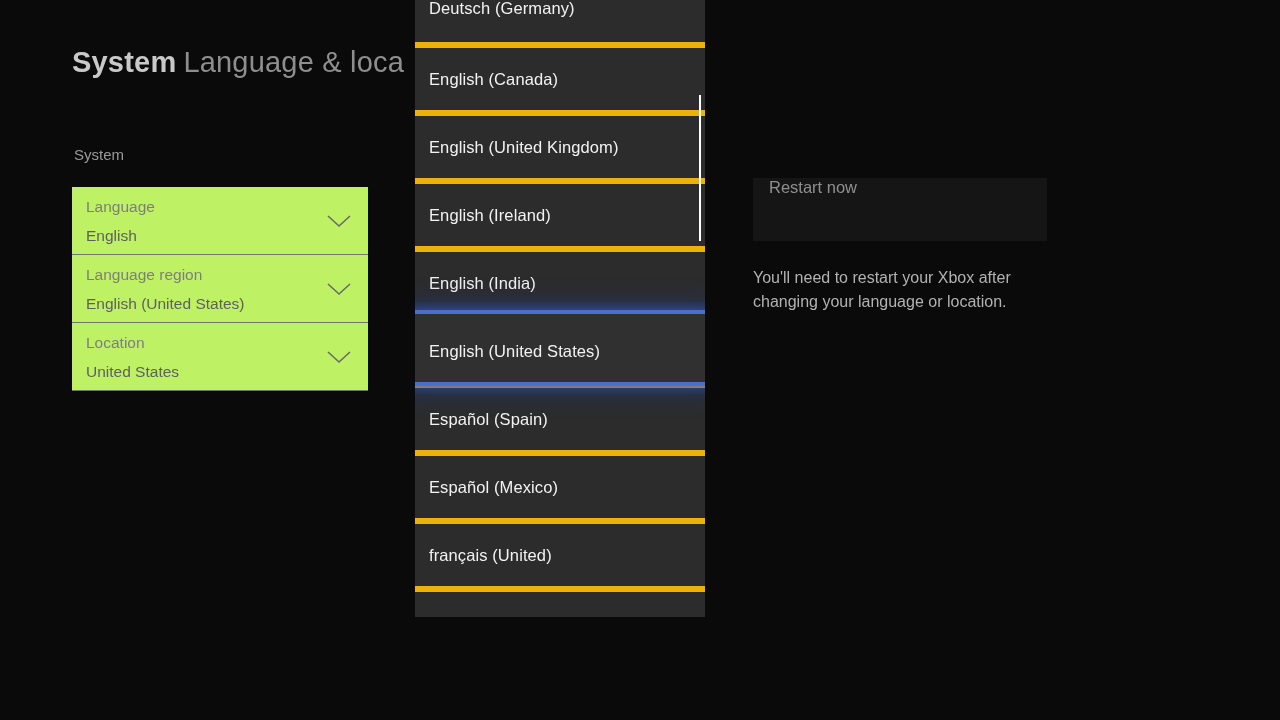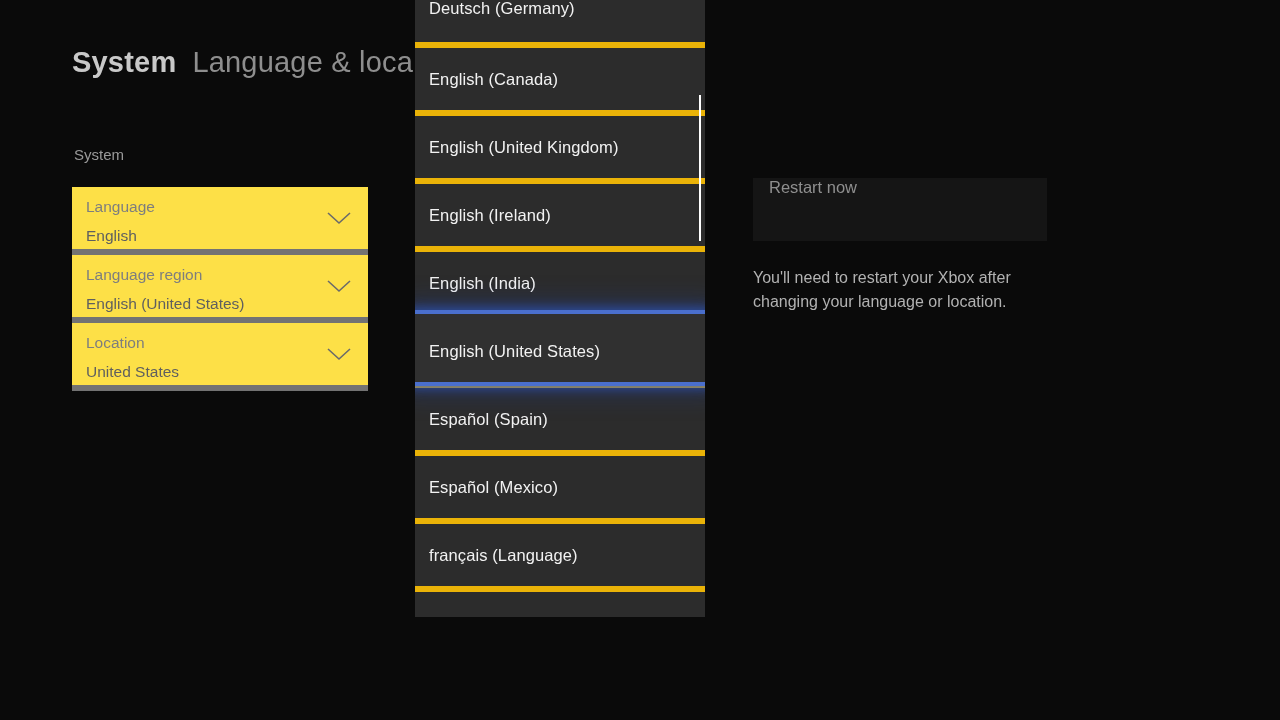--- a/index.html
+++ b/index.html
@@ -33,41 +33,41 @@
     letter-spacing: 0.2px;
     white-space: nowrap;
   }
   #page-title .t-strong {
     font-weight: bold;
     color: #c9c9c9;
   }
   #page-title .t-sub {
     font-weight: normal;
     color: #8e8e8e;
-    margin-left: 16px;
+    margin-left: 7px;
   }
 
   
   #settings-column {
     position: absolute;
     left: 72px;
     top: 146px;
     width: 296px;
   }
   #settings-group-label {
     font-size: 15px;
     color: #9a9a9a;
     margin-bottom: 24px;
     padding-left: 2px;
   }
   .setting-row {
     position: relative;
     height: 68px;
-    background: #fde047;
-    border-bottom: 6px solid #737373;
+    background: #bef264;
+    border-bottom: 1px solid #737373;
     padding: 10px 0 0 14px;
     box-sizing: border-box;
   }
   .setting-row:first-of-type { border-top: none; }
   .setting-label {
     font-size: 15.5px;
     color: #7e7e7e;
     line-height: 20px;
   }
   .setting-value {
@@ -238,21 +238,21 @@
         <div class="dd-item focused">
           <span class="dd-label">English (United States)</span>
         </div>
         <div class="dd-item">
           <span class="dd-label">Español (Spain)</span>
         </div>
         <div class="dd-item">
           <span class="dd-label">Español (Mexico)</span>
         </div>
         <div class="dd-item">
-          <span class="dd-label">français (Language)</span>
+          <span class="dd-label">français (United)</span>
         </div>
         <div class="dd-item">
           <span class="dd-label">français (Canada)</span>
         </div>
       </div>
   </div>
   <div id="dd-scrollbar"></div>
 
 </div>
 

